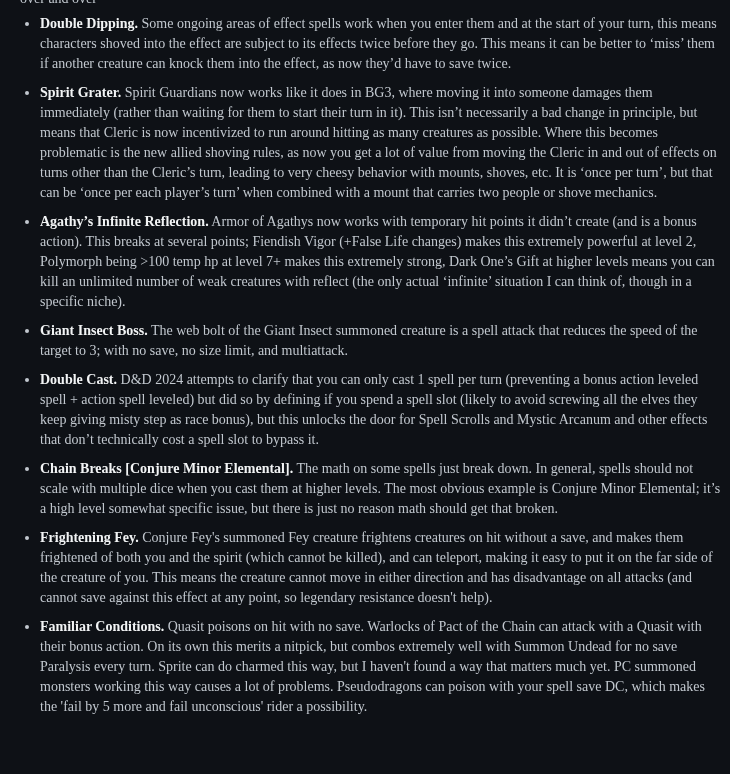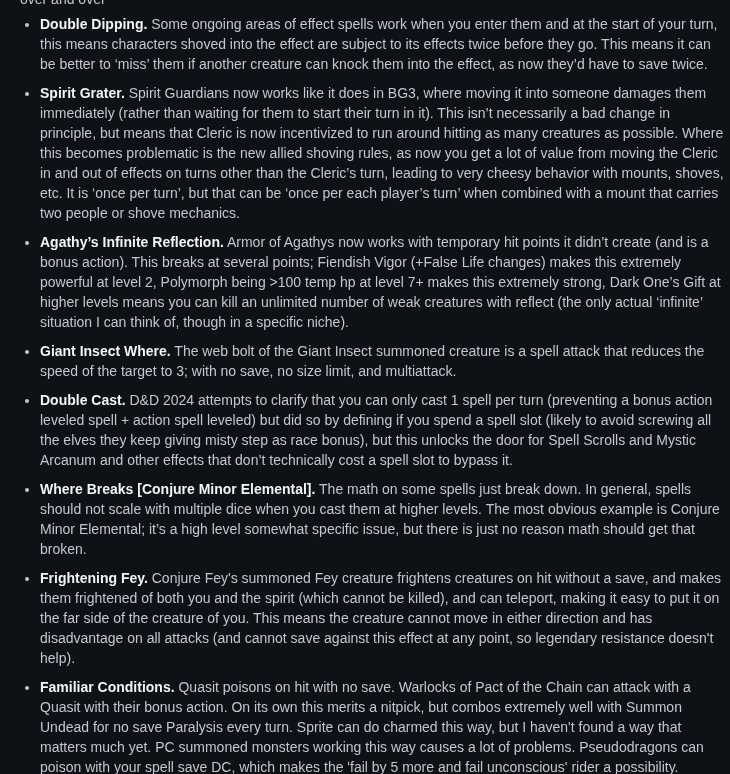--- a/index.html
+++ b/index.html
@@ -7,21 +7,21 @@
     padding: 0;
     background: #0e1116;
   }
   .page {
     position: relative;
     width: 730px;
     height: 774px;
     box-sizing: border-box;
     background: #0e1116;
     color: #c2c8cf;
-    font-family: Liberation Sans, sans-serif;
+    font-family: Liberation Serif, serif;
     font-size: 14px;
     line-height: 20px;
     padding: 0 6px 0 20px;
     overflow: hidden;
     -webkit-font-smoothing: antialiased;
   }
   .clipped-line {
     height: 9px;
     overflow: hidden;
   }
@@ -59,24 +59,24 @@
   </div>
 
   <ul class="issues">
 
     <li><b class="item-title">Double Dipping.</b><span> Some ongoing areas of effect spells work when you enter them and at the start of your turn, this means characters shoved into the effect are subject to its effects twice before they go. This means it can be better to ‘miss’ them if another creature can knock them into the effect, as now they’d have to save twice.</span></li>
 
     <li><b class="item-title">Spirit Grater.</b><span> Spirit Guardians now works like it does in BG3, where moving it into someone damages them immediately (rather than waiting for them to start their turn in it). This isn’t necessarily a bad change in principle, but means that Cleric is now incentivized to run around hitting as many creatures as possible. Where this becomes problematic is the new allied shoving rules, as now you get a lot of value from moving the Cleric in and out of effects on turns other than the Cleric’s turn, leading to very cheesy behavior with mounts, shoves, etc. It is ‘once per turn’, but that can be ‘once per each player’s turn’ when combined with a mount that carries two people or shove mechanics.</span></li>
 
     <li><b class="item-title">Agathy’s Infinite Reflection.</b><span> Armor of Agathys now works with temporary hit points it didn’t create (and is a bonus action). This breaks at several points; Fiendish Vigor (+False Life changes) makes this extremely powerful at level 2, Polymorph being &gt;100 temp hp at level 7+ makes this extremely strong, Dark One’s Gift at higher levels means you can kill an unlimited number of weak creatures with reflect (the only actual ‘infinite’ situation I can think of, though in a specific niche).</span></li>
 
-    <li><b class="item-title">Giant Insect Where.</b><span> The web bolt of the Giant Insect summoned creature is a spell attack that reduces the speed of the target to 3; with no save, no size limit, and multiattack.</span></li>
+    <li><b class="item-title">Giant Insect Boss.</b><span> The web bolt of the Giant Insect summoned creature is a spell attack that reduces the speed of the target to 3; with no save, no size limit, and multiattack.</span></li>
 
     <li><b class="item-title">Double Cast.</b><span> D&amp;D 2024 attempts to clarify that you can only cast 1 spell per turn (preventing a bonus action leveled spell + action spell leveled) but did so by defining if you spend a spell slot (likely to avoid screwing all the elves they keep giving misty step as race bonus), but this unlocks the door for Spell Scrolls and Mystic Arcanum and other effects that don’t technically cost a spell slot to bypass it.</span></li>
 
-    <li><b class="item-title">Where Breaks [Conjure Minor Elemental].</b><span> The math on some spells just break down. In general, spells should not scale with multiple dice when you cast them at higher levels. The most obvious example is Conjure Minor Elemental; it’s a high level somewhat specific issue, but there is just no reason math should get that broken.</span></li>
+    <li><b class="item-title">Chain Breaks [Conjure Minor Elemental].</b><span> The math on some spells just break down. In general, spells should not scale with multiple dice when you cast them at higher levels. The most obvious example is Conjure Minor Elemental; it’s a high level somewhat specific issue, but there is just no reason math should get that broken.</span></li>
 
     <li><b class="item-title">Frightening Fey.</b><span> Conjure Fey's summoned Fey creature frightens creatures on hit without a save, and makes them frightened of both you and the spirit (which cannot be killed), and can teleport, making it easy to put it on the far side of the creature of you. This means the creature cannot move in either direction and has disadvantage on all attacks (and cannot save against this effect at any point, so legendary resistance doesn't help).</span></li>
 
     <li><b class="item-title">Familiar Conditions.</b><span> Quasit poisons on hit with no save. Warlocks of Pact of the Chain can attack with a Quasit with their bonus action. On its own this merits a nitpick, but combos extremely well with Summon Undead for no save Paralysis every turn. Sprite can do charmed this way, but I haven't found a way that matters much yet. PC summoned monsters working this way causes a lot of problems. Pseudodragons can poison with your spell save DC, which makes the 'fail by 5 more and fail unconscious' rider a possibility.</span></li>
 
   </ul>
 </div>
 
 </body></html>

